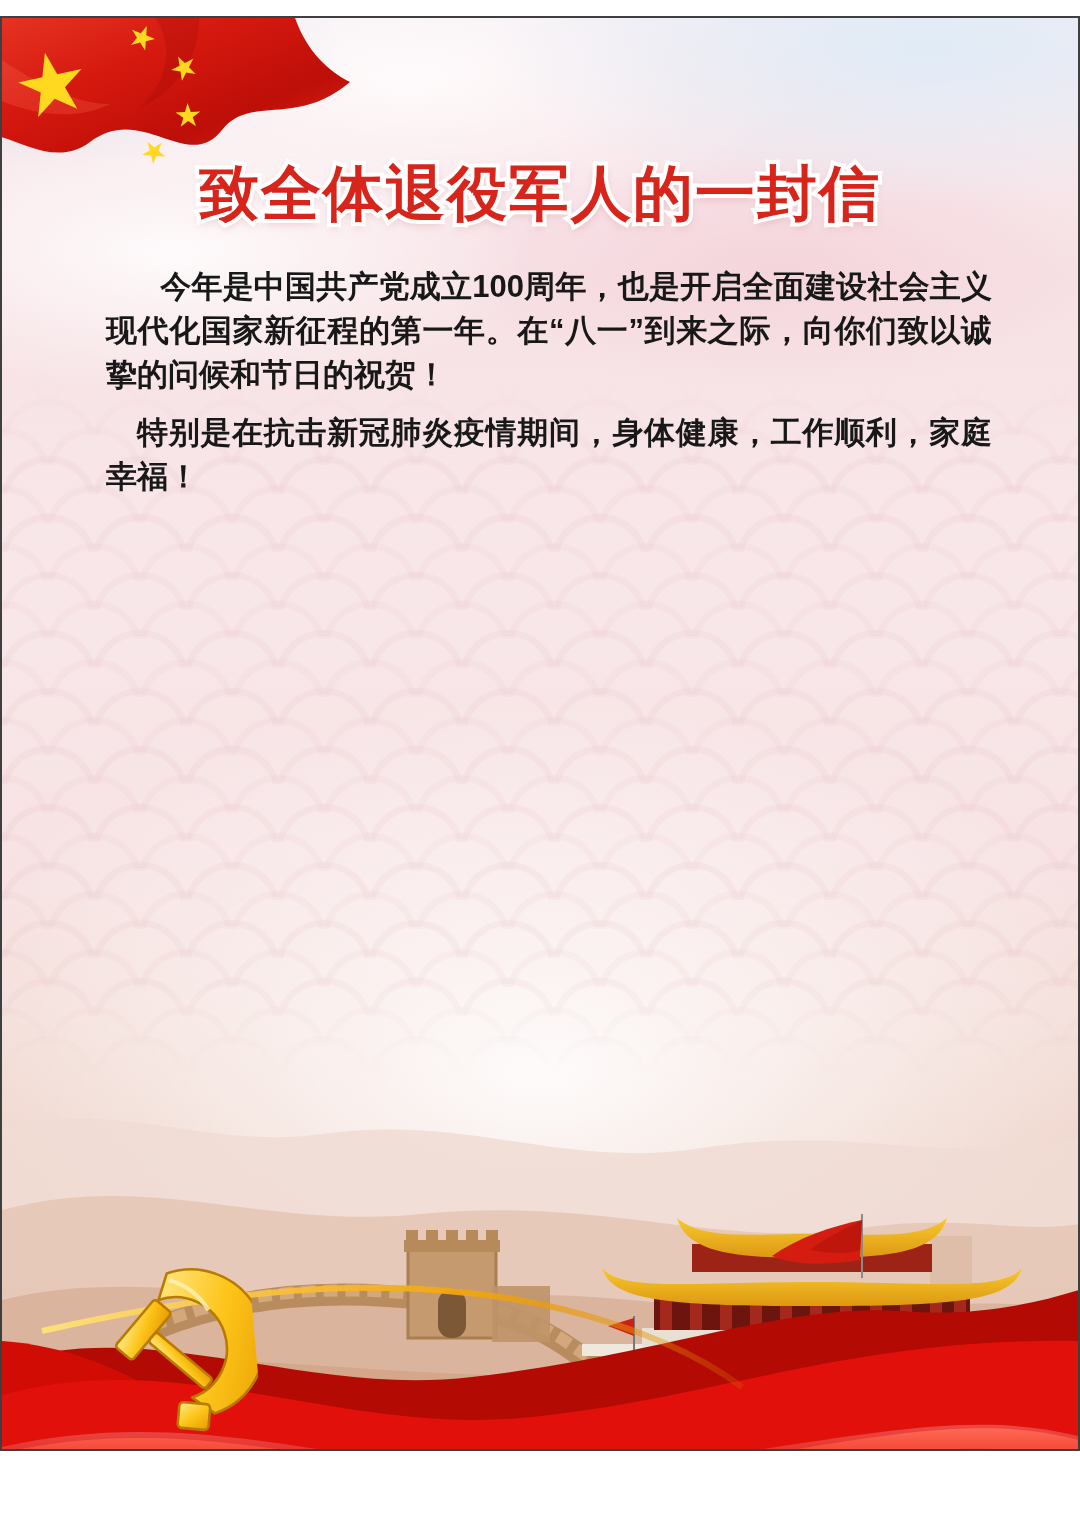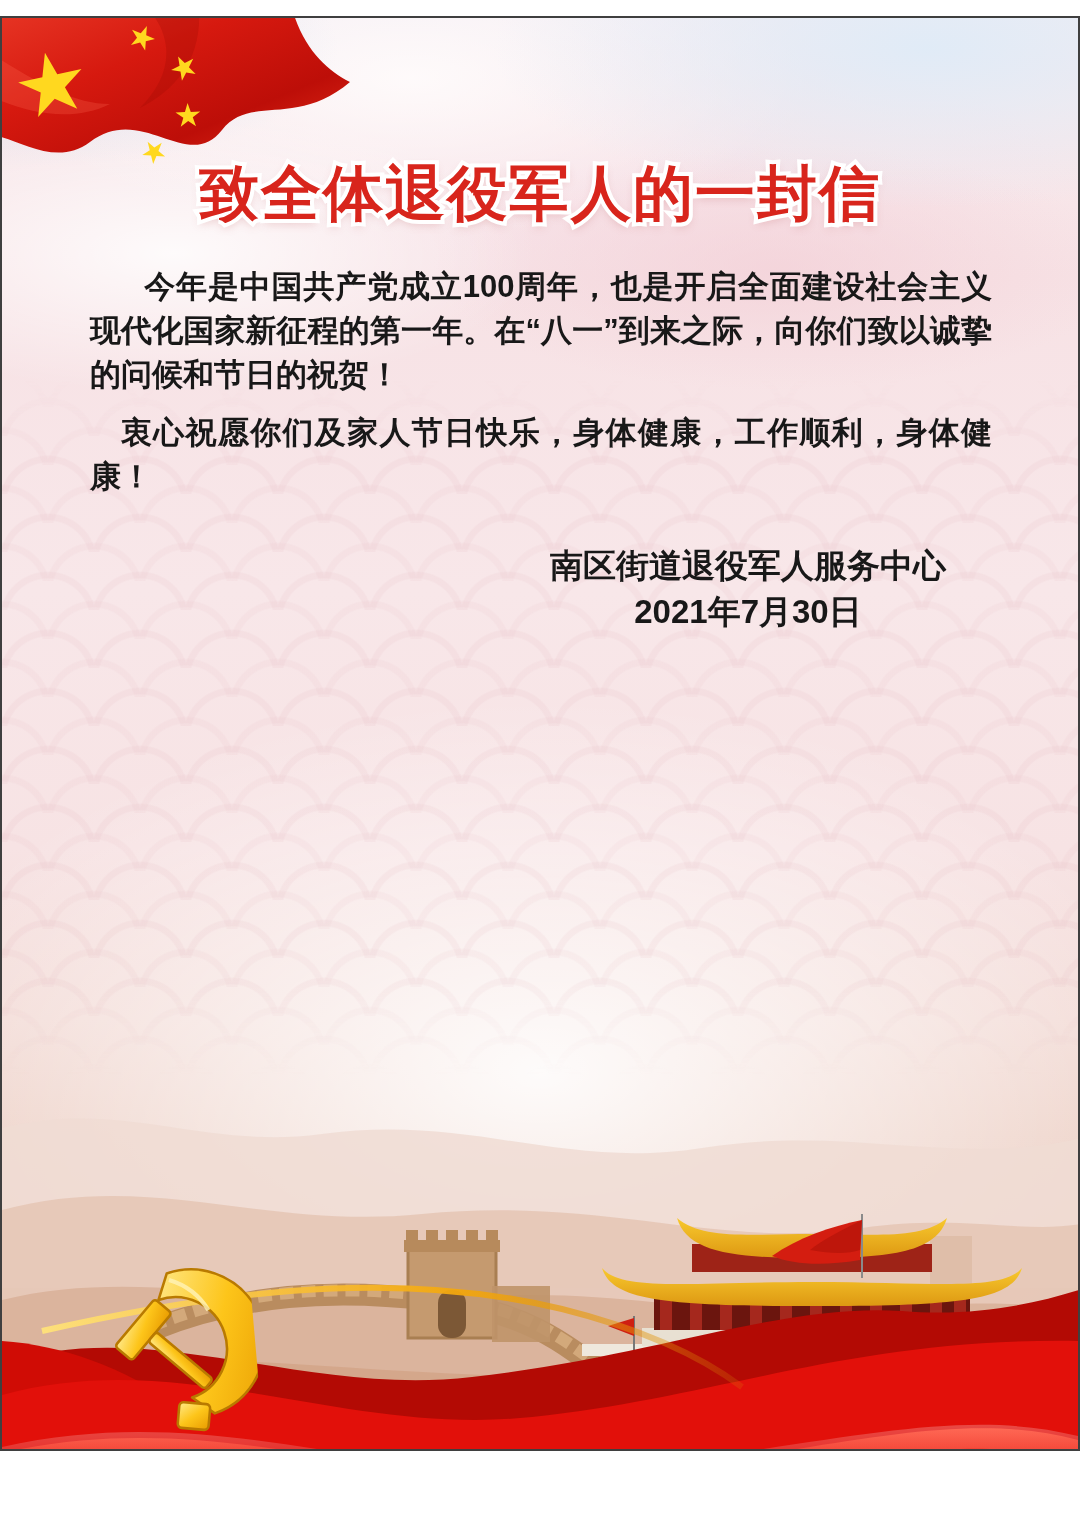--- a/index.html
+++ b/index.html
@@ -32,21 +32,21 @@
     -webkit-mask-image:linear-gradient(180deg,transparent,black 12%,black 85%,transparent);
             mask-image:linear-gradient(180deg,transparent,black 12%,black 85%,transparent);
   }
   
   .title{position:absolute;top:140px;left:0;width:100%;text-align:center;z-index:5;
     font-size:60px;font-weight:900;letter-spacing:2px;line-height:72px;white-space:nowrap;}
   .title .stroke{position:absolute;left:0;width:100%;color:#ffffff;
     -webkit-text-stroke:8px #ffffff;text-shadow:0 4px 10px rgba(190,90,90,.35);}
   .title .fill{position:relative;color:#d8251c;}
   
-  .letter{position:absolute;top:247px;left:88px;right:86px;z-index:5;
+  .letter{position:absolute;top:247px;left:104px;right:86px;z-index:5;
     color:#181818;font-size:31px;font-weight:700;line-height:44px;text-align:justify;}
   .letter p{margin:0;text-indent:1.75em;}
   .letter .wish{margin-top:14px;text-indent:1em;}
   .sign-block{margin-top:44px;margin-left:auto;margin-right:46px;width:-moz-fit-content;width:fit-content;text-align:center;}
   .sign-block div{font-size:33px;font-weight:700;line-height:46px;text-indent:0;}
   
   .art{position:absolute;pointer-events:none;}
   .flag-art{left:-12px;top:-10px;width:372px;height:190px;z-index:4;}
   .mountains-art{left:0;top:1020px;width:1080px;height:507px;z-index:1;}
   .tiananmen-art{left:540px;top:1190px;width:540px;height:260px;z-index:2;}
@@ -84,25 +84,21 @@
 
   <div class="title">
     <span class="stroke">致全体退役军人的一封信</span>
     <span class="fill">致全体退役军人的一封信</span>
   </div>
 
   <div class="letter">
     <div>
         <p>今年是中国共产党成立100周年，也是开启全面建设社会主义现代化国家新征程的第一年。在“八一”到来之际，向你们致以诚挚的问候和节日的祝贺！</p>
       </div>
-    <p class="wish">衷心祝愿你们及家人节日快乐，身体健康，工作顺利，身体健康！</p>
-    <div class="sign-block">
-      <div>南区街道退役军人服务中心</div>
-      <div>2021年7月30日</div>
-    </div>
+    <p class="wish">特别是在抗击新冠肺炎疫情期间，身体健康，工作顺利，家庭幸福！</p>
   </div>
 
   <svg class="art mountains-art" viewBox="0 0 1080 507">
     <path fill="#f0dcd3" opacity=".85" d="M0,90 C120,60 200,112 320,96 C470,76 560,132 700,110 C850,86 950,130 1080,100 L1080,250 L0,250 Z"></path>
     <path fill="#e6c6b6" opacity=".9" d="M0,172 C150,132 260,192 420,176 C600,158 720,212 860,190 C960,176 1020,196 1080,186 L1080,330 L0,330 Z"></path>
     <path fill="#dbb49d" d="M0,262 C140,226 300,276 460,260 C640,244 760,296 900,272 C990,258 1040,272 1080,266 L1080,507 L0,507 Z"></path>
     <path fill="#d2a183" opacity=".7" d="M0,330 C180,300 420,350 640,336 C840,324 980,346 1080,334 L1080,507 L0,507 Z"></path>
     <rect x="928" y="198" width="42" height="54" fill="#d7b39a" opacity=".5"></rect>
     <path d="M150,292 C240,256 330,250 430,262 C520,272 560,302 610,342 C650,374 700,394 760,400" fill="none" stroke="#b98c5f" stroke-width="22"></path>
     <path d="M150,288 C240,252 330,246 430,258 C520,268 560,298 610,338 C650,370 700,390 760,396" fill="none" stroke="#d3a97b" stroke-width="12" stroke-dasharray="14 8"></path>

